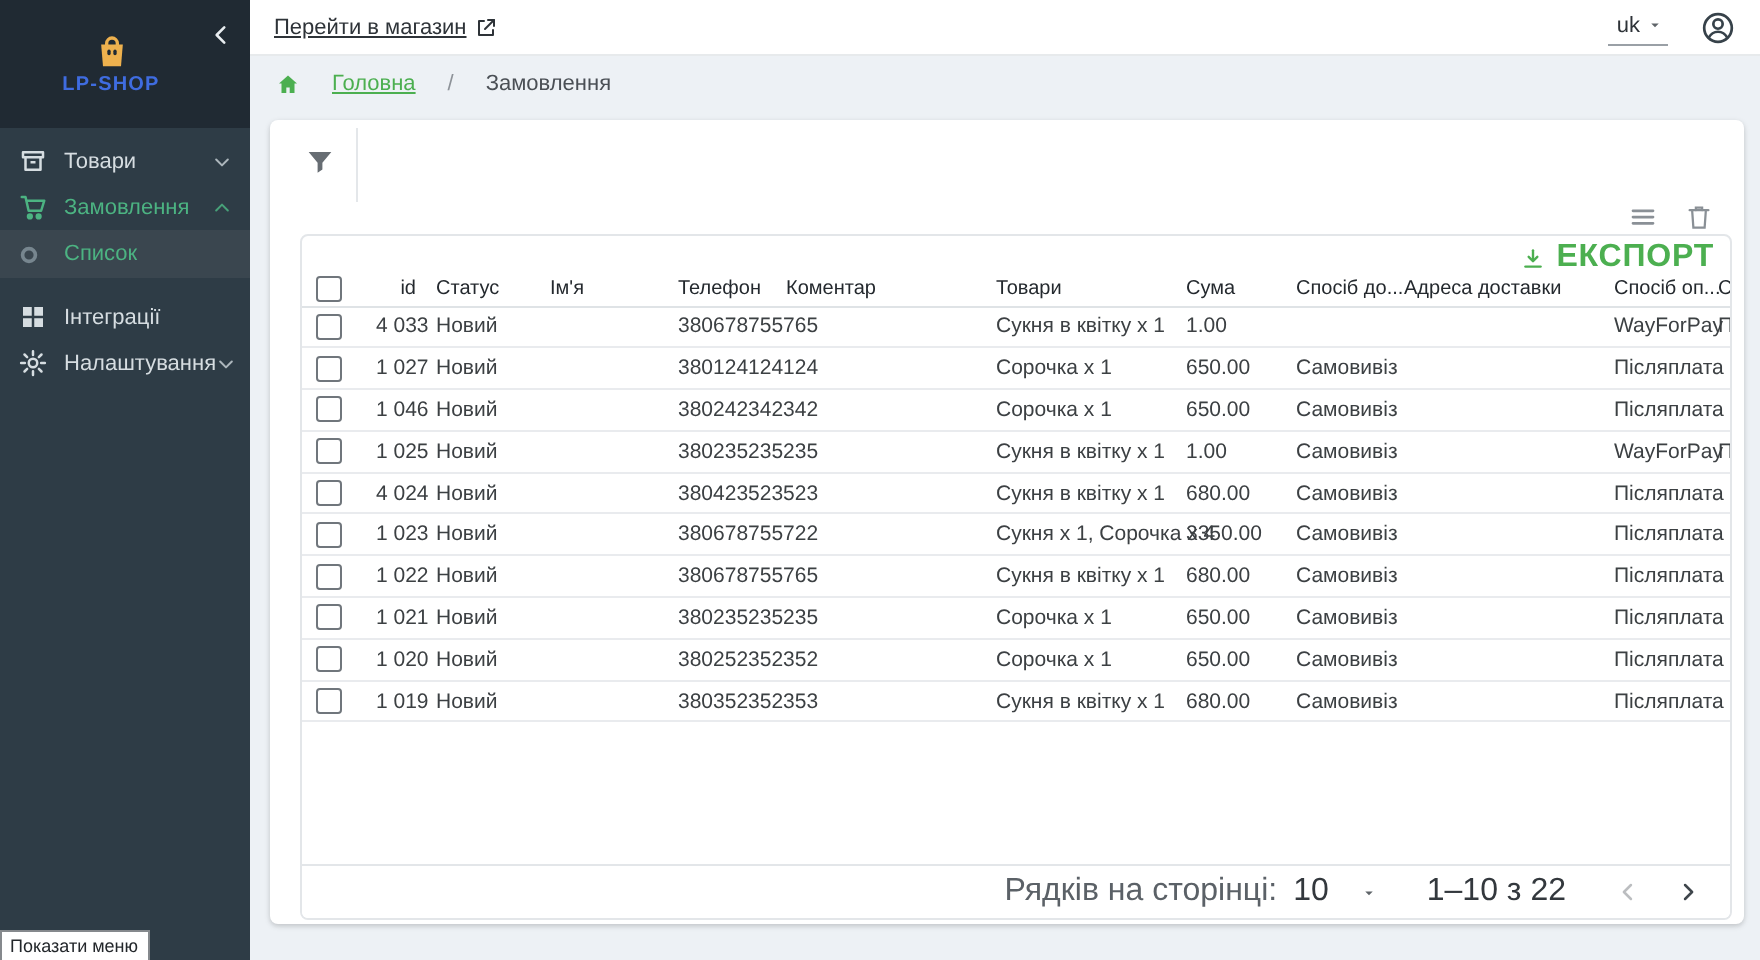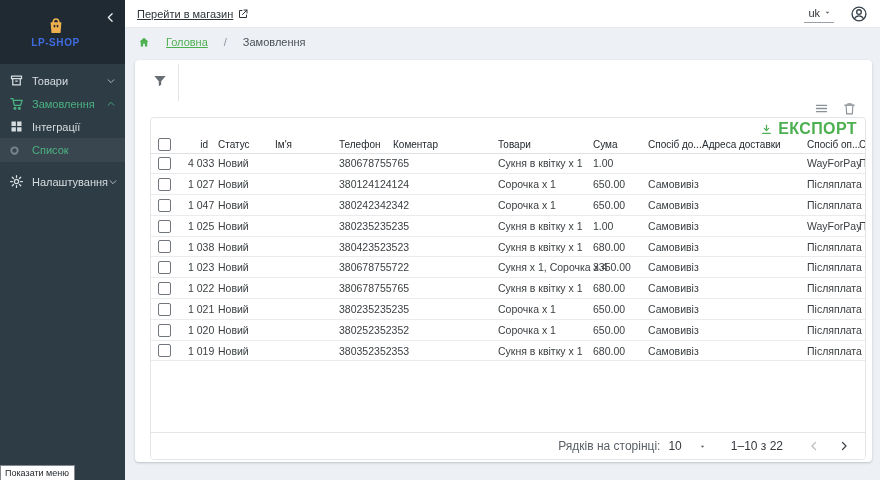--- a/index.html
+++ b/index.html
@@ -52,21 +52,21 @@
   .export-row{height:18px;display:flex;justify-content:flex-end;align-items:center;padding:4px 8px 0 0;}
   .export-btn{display:flex;align-items:center;gap:5px;color:var(--accent);font-size:16px;font-weight:bold;letter-spacing:.4px;cursor:pointer;background:none;border:none;font-family:inherit;}
   .export-btn .ic{line-height:0;}
 
   table.grid{border-collapse:collapse;table-layout:fixed;width:763px;}
   .grid th{font-size:10px;font-weight:normal;color:#24292e;text-align:left;height:17px;padding:0 5px;border-bottom:1px solid #dfe3e6;white-space:nowrap;overflow:visible;}
   .grid td{font-size:10.5px;color:var(--txt);height:20.8px;padding:0 5px;border-bottom:1px solid var(--rowline);white-space:nowrap;overflow:visible;}
   .grid th.r,.grid td.r{text-align:right;}
   .cb{display:inline-block;width:13px;height:13px;border:1.5px solid #70767c;border-radius:2px;vertical-align:middle;margin-left:2px;cursor:pointer;background:#fff;}
 
-  .panel-footer{position:absolute;left:0;right:0;bottom:0;height:27px;border-top:1px solid var(--border);display:flex;align-items:center;justify-content:flex-end;gap:0;background:#fff;padding-right:14px;font-size:12px;color:#5b6167;}
+  .panel-footer{position:absolute;left:0;right:0;bottom:0;height:27px;border-top:1px solid var(--border);display:flex;align-items:center;justify-content:flex-end;gap:0;background:#fff;padding-right:14px;font-size:16px;color:#5b6167;}
   .pf-label{margin-right:8px;}
   .pf-select{display:flex;align-items:center;gap:16px;color:#33383d;cursor:pointer;margin-right:24px;}
   .pf-range{color:#33383d;margin-right:24px;}
   .pf-nav{display:flex;align-items:center;gap:16px;}
   .pf-nav span{line-height:0;cursor:pointer;}
   .pf-prev{opacity:.35;}
 
   .status-tooltip{position:absolute;left:0;bottom:-2px;background:#fff;border:1px solid #85898d;font-size:9px;color:#23272b;padding:2px 5px 3px 4px;z-index:9;white-space:nowrap;}
 </style>
 </head>
@@ -107,31 +107,31 @@
           <span class="mi-icon"><svg width="15" height="15" viewBox="0 0 24 24" fill="none" stroke="#4cb382" stroke-width="2" stroke-linecap="round" stroke-linejoin="round">
               <path d="M3 4h3l2.5 11h10l2.5-8H7"></path>
               <circle cx="9.5" cy="19.5" r="1.5" fill="#4cb382"></circle>
               <circle cx="16.5" cy="19.5" r="1.5" fill="#4cb382"></circle>
             </svg></span>
           <span class="mi-label">Замовлення</span>
           <span class="mi-chev"><svg width="10" height="10" viewBox="0 0 24 24" fill="none" stroke="#4cb382" stroke-width="2.4" stroke-linecap="round" stroke-linejoin="round">
               <path d="M5 15l7-7 7 7"></path>
             </svg></span>
         </div>
+        <div class="menu-item green sub-row">
+          <span class="mi-icon"><svg width="11" height="11" viewBox="0 0 24 24" fill="none" stroke="#77868f" stroke-width="4">
+              <circle cx="12" cy="12" r="7"></circle>
+            </svg></span>
+          <span class="mi-label">Список</span>
+        </div>
         <div class="menu-item">
           <span class="mi-icon"><svg width="15" height="15" viewBox="0 0 24 24">
               <path d="M4 4h7v7H4zM13 4h7v7h-7zM4 13h7v7H4zM13 13h7v7h-7z" fill="#d6dde1"></path>
             </svg></span>
           <span class="mi-label">Інтеграції</span>
-        </div>
-        <div class="menu-item green sub-row">
-          <span class="mi-icon"><svg width="11" height="11" viewBox="0 0 24 24" fill="none" stroke="#77868f" stroke-width="4">
-              <circle cx="12" cy="12" r="7"></circle>
-            </svg></span>
-          <span class="mi-label">Список</span>
         </div>
         <div class="menu-item">
           <span class="mi-icon"><svg width="15" height="15" viewBox="0 0 24 24" fill="none" stroke="#d6dde1" stroke-width="2" stroke-linecap="round">
               <circle cx="12" cy="12" r="3.4"></circle>
               <path d="M12 2.5v3M12 18.5v3M2.5 12h3M18.5 12h3M5.2 5.2l2.1 2.1M16.7 16.7l2.1 2.1M18.8 5.2l-2.1 2.1M7.3 16.7l-2.1 2.1"></path>
             </svg></span>
           <span class="mi-label">Налаштування</span>
           <span class="mi-chev"><svg width="10" height="10" viewBox="0 0 24 24" fill="none" stroke="#c3ccd1" stroke-width="2.4" stroke-linecap="round" stroke-linejoin="round">
               <path d="M5 9l7 7 7-7"></path>
             </svg></span>
@@ -272,21 +272,21 @@
                 <td></td>
                 <td>Сорочка x 1</td>
                 <td>650.00</td>
                 <td>Самовивіз</td>
                 <td></td>
                 <td>Післяплата</td>
                 <td></td>
               </tr>
               <tr>
                 <td><span class="cb"></span></td>
-                <td class="r">1 047</td>
+                <td class="r">1 046</td>
                 <td>Новий</td>
                 <td></td>
                 <td>380242342342</td>
                 <td></td>
                 <td>Сорочка x 1</td>
                 <td>650.00</td>
                 <td>Самовивіз</td>
                 <td></td>
                 <td>Післяплата</td>
                 <td></td>
@@ -300,21 +300,21 @@
                 <td></td>
                 <td>Сукня в квітку x 1</td>
                 <td>1.00</td>
                 <td>Самовивіз</td>
                 <td></td>
                 <td>WayForPay</td>
                 <td>П</td>
               </tr>
               <tr>
                 <td><span class="cb"></span></td>
-                <td class="r">1 038</td>
+                <td class="r">4 024</td>
                 <td>Новий</td>
                 <td></td>
                 <td>380423523523</td>
                 <td></td>
                 <td>Сукня в квітку x 1</td>
                 <td>680.00</td>
                 <td>Самовивіз</td>
                 <td></td>
                 <td>Післяплата</td>
                 <td></td>

